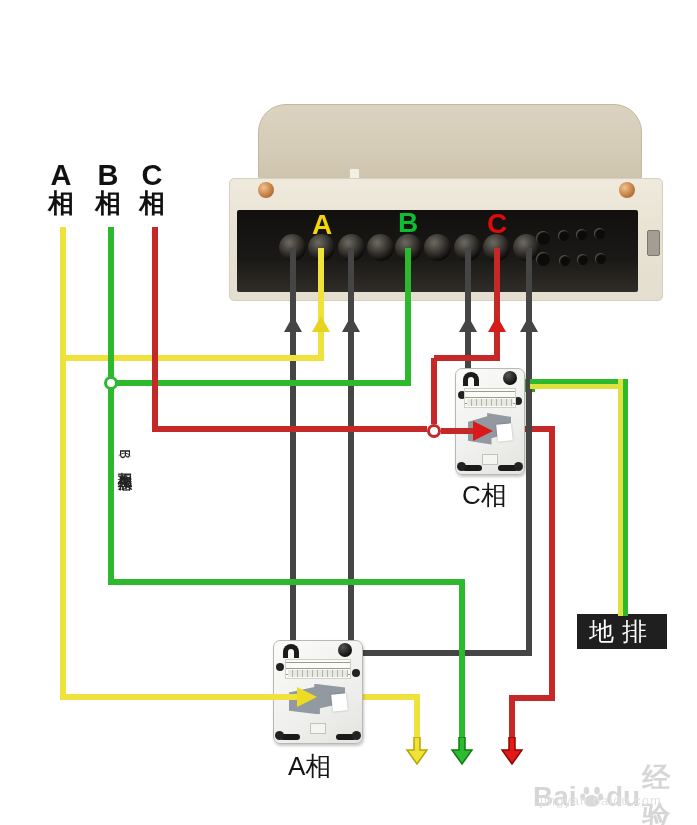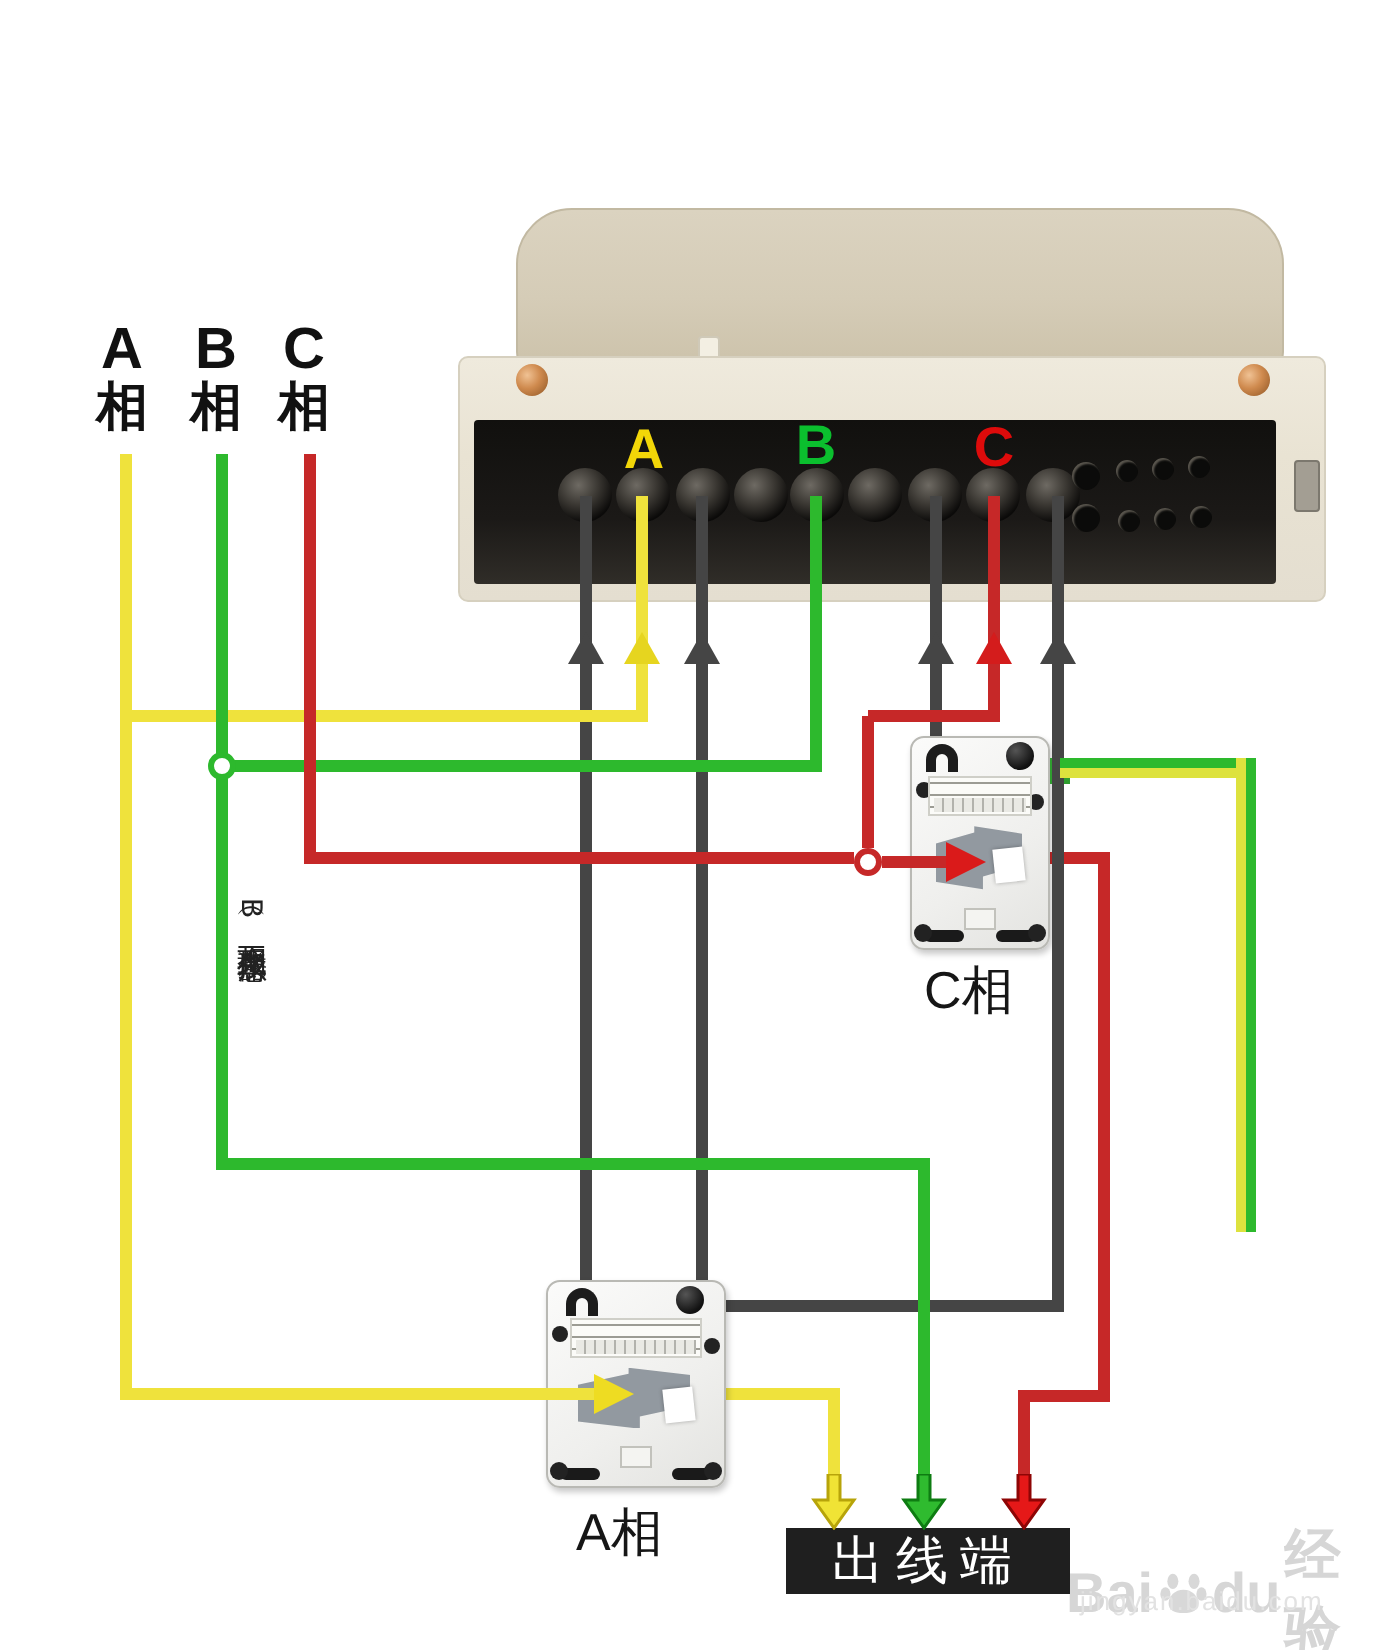--- a/index.html
+++ b/index.html
@@ -215,32 +215,32 @@
     <div class="ct-foot" style="left:6px;"></div>
     <div class="ct-foot" style="right:6px;"></div>
     <div class="ct-corner-screw" style="left:1px;"></div>
     <div class="ct-corner-screw" style="right:1px;"></div>
   </div>
   <div class="arrow-right ar-y" style="left:297px;top:687px;"></div>
   <div class="ct-caption" style="left:288px;top:749px;">A相</div>
 
   <div class="note-vertical">（B相不接互感器）</div>
 
+  <div class="label-box" style="left:577px;top:614px;width:90px;height:35px;font-size:25px;letter-spacing:8px;">地排</div>
 
   <svg class="arrow-down-svg" style="left:405px;top:737px;" width="24" height="28" viewBox="0 0 24 28">
     <polygon points="9,0 15,0 15,13 22,13 12,27 2,13 9,13" fill="#f0e335" stroke="#b7a40a" stroke-width="1.5"></polygon>
   </svg>
   <svg class="arrow-down-svg" style="left:450px;top:737px;" width="24" height="28" viewBox="0 0 24 28">
     <polygon points="9,0 15,0 15,13 22,13 12,27 2,13 9,13" fill="#2fbb2f" stroke="#0e7c12" stroke-width="1.5"></polygon>
   </svg>
   <svg class="arrow-down-svg" style="left:500px;top:737px;" width="24" height="28" viewBox="0 0 24 28">
     <polygon points="9,0 15,0 15,13 22,13 12,27 2,13 9,13" fill="#e51818" stroke="#8e0505" stroke-width="1.5"></polygon>
   </svg>
 
-  <div class="label-box" style="left:393px;top:764px;width:142px;height:33px;font-size:26px;letter-spacing:6px;z-index:6;">出线端</div>
 
   <div class="watermark">
     <span>Bai</span>
     <svg width="26" height="26" viewBox="0 0 24 24" fill="#d8d8d8">
       <ellipse cx="7" cy="6" rx="2.6" ry="3.6"></ellipse>
         <ellipse cx="17" cy="6" rx="2.6" ry="3.6"></ellipse>
       <ellipse cx="3.5" cy="12" rx="2.4" ry="3.2"></ellipse>
         <ellipse cx="20.5" cy="12" rx="2.4" ry="3.2"></ellipse>
       <path d="M12 10c4 0 7 3 7 6.5 0 3-2.5 4.5-7 4.5s-7-1.5-7-4.5C5 13 8 10 12 10z"></path>
     </svg>

